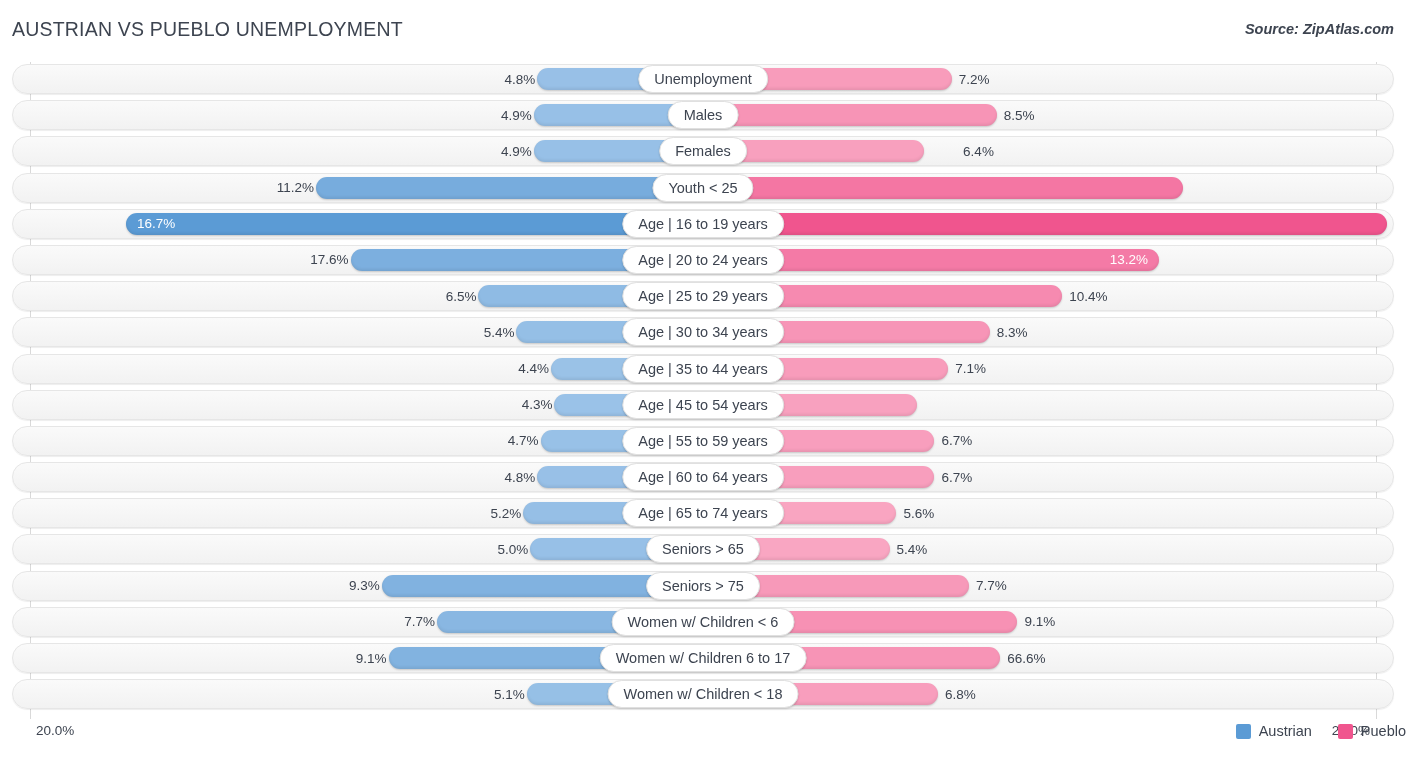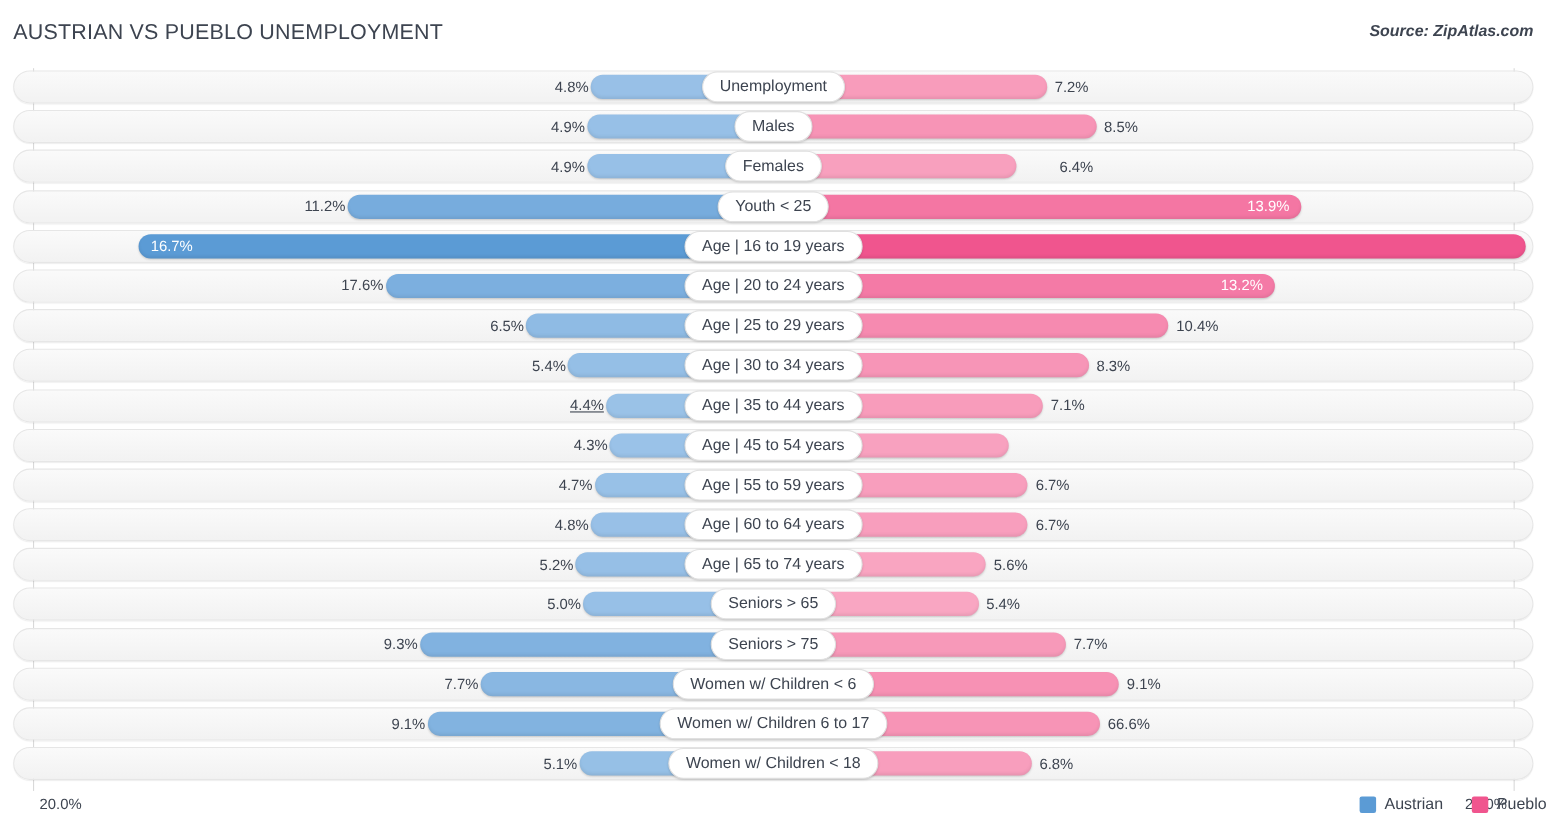--- a/index.html
+++ b/index.html
@@ -157,21 +157,20 @@
         </div>
         <div class="row">
           <div class="track"></div>
           <div class="bar left" style="width: 386.96px;">
             <div class="bar-inner" style="background: rgb(119, 172, 221);"></div>
           </div>
           <div class="val outside-left" style="right: 1077.96px;">11.2%</div>
           <div class="bar right" style="width: 480.245px;">
             <div class="bar-inner" style="background: rgb(244, 118, 163);"></div>
           </div>
-          <div class="val inside-right" style="left: 691px; width: 480.245px;">13.9%</div>
           <div class="pill">Youth &lt; 25</div>
         </div>
         <div class="row">
           <div class="track"></div>
           <div class="bar left" style="width: 576.985px;">
             <div class="bar-inner" style="background: rgb(91, 155, 213);"></div>
           </div>
           <div class="val inside-left" style="left: 114.015px; width: 576.985px;">16.7%</div>
           <div class="bar right" style="width: 684.09px;">
             <div class="bar-inner" style="background: rgb(240, 85, 142);"></div>
@@ -212,21 +211,21 @@
             <div class="bar-inner" style="background: rgb(247, 149, 183);"></div>
           </div>
           <div class="val outside-right" style="left: 977.765px;">8.3%</div>
           <div class="pill">Age | 30 to 34 years</div>
         </div>
         <div class="row">
           <div class="track"></div>
           <div class="bar left" style="width: 152.02px;">
             <div class="bar-inner" style="background: rgb(154, 194, 231);"></div>
           </div>
-          <div class="val outside-left" style="right: 843.02px; text-decoration: underline;">4.4%</div>
+          <div class="val outside-left" style="right: 843.02px;">4.4%</div>
           <div class="bar right" style="width: 245.305px;">
             <div class="bar-inner" style="background: rgb(248, 156, 187);"></div>
           </div>
           <div class="val outside-right" style="left: 936.305px;">7.1%</div>
           <div class="pill">Age | 35 to 44 years</div>
         </div>
         <div class="row">
           <div class="track"></div>
           <div class="bar left" style="width: 148.565px;">
             <div class="bar-inner" style="background: rgb(154, 194, 232);"></div>

